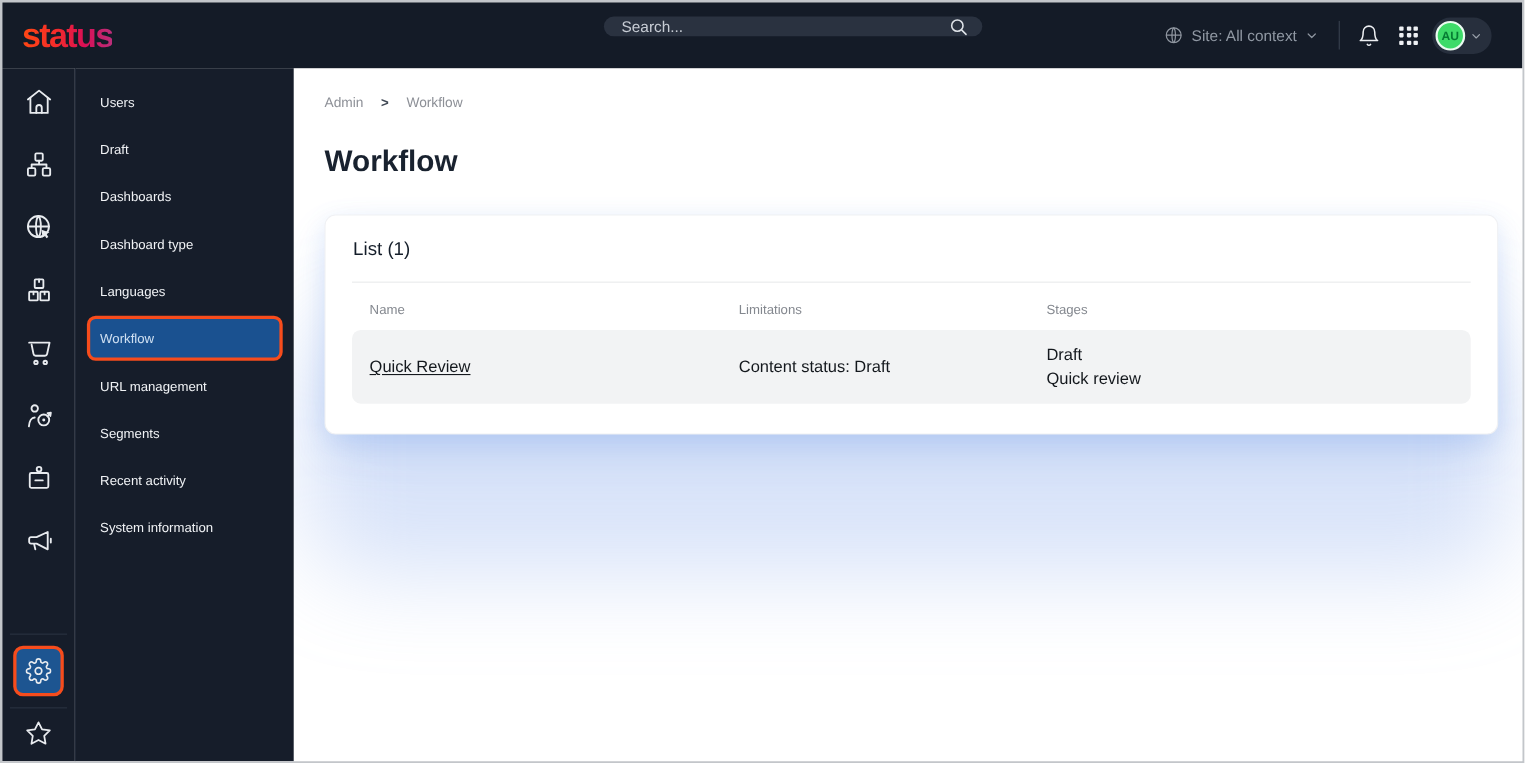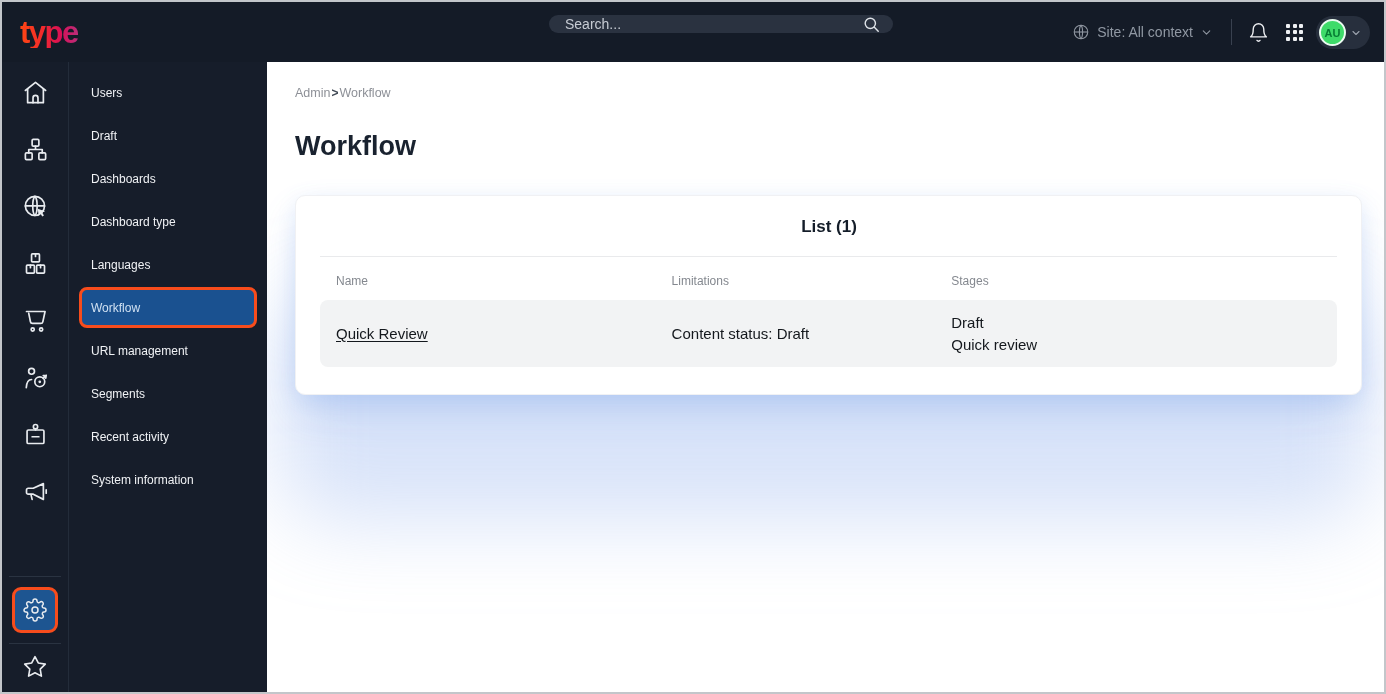--- a/index.html
+++ b/index.html
@@ -8,21 +8,21 @@
 
   
   .topbar { position:absolute; left:0; top:0; right:0; height:60px; background:#141b27; display:flex; align-items:center; z-index:5; }
   .logo { margin-left:18px; font-size:31px; font-weight:700; letter-spacing:-1.5px; line-height:1;
           background:linear-gradient(90deg,#ff4713 0%,#f42b2b 38%,#d90f56 70%,#bb2e7a 100%);
           -webkit-background-clip:text; background-clip:text; color:transparent; }
   .search-box { position:absolute; left:547px; top:13px; width:344px; height:18px; background:#2a3240; border-radius:9px;
                 display:flex; align-items:center; padding:0 12px 0 16px; }
   .search-box input { flex:1; background:transparent; border:none; outline:none; color:#e6e9ee; font-size:14px; font-family:inherit; }
   .search-box input::placeholder { color:#c7ccd4; opacity:1; }
-  .topbar-right { position:absolute; right:14px; top:0; height:60px; display:flex; align-items:center; color:#8f96a0; }
+  .topbar-right { position:absolute; right:28px; top:0; height:60px; display:flex; align-items:center; color:#8f96a0; }
   .site-ctx { display:flex; align-items:center; gap:7px; font-size:14px; color:#9098a3; }
   .v-divider { width:1px; height:26px; background:#39414f; margin:0 16px 0 18px; }
   .tb-icon { display:flex; align-items:center; justify-content:center; }
   .grid-dots { display:grid; grid-template-columns:repeat(3,4px); grid-template-rows:repeat(3,4px); gap:2.5px; margin-left:17px; }
   .grid-dots span { width:4px; height:4px; background:#eef0f3; border-radius:1px; }
   .avatar-pill { display:flex; align-items:center; gap:4px; background:#272f3d; border-radius:17px; height:33px; padding:4px 8px 3px 3px; margin-left:13px; }
   .avatar { width:27px; height:27px; border-radius:50%; background:#3edb69; border:2px solid #eafbf0; color:#067c33;
             font-size:11px; font-weight:700; display:flex; align-items:center; justify-content:center; }
 
   
@@ -40,43 +40,43 @@
   
   .menu-panel { position:absolute; left:66px; top:60px; bottom:0; width:199px; background:#161d2a; border-left:1px solid #232c3a; padding-top:9px; z-index:4; }
   .menu-item { height:43px; display:flex; align-items:center; padding-left:22px; color:#f0f2f5; font-size:12px; cursor:pointer; }
   .menu-slot-selected { height:43px; display:flex; padding:0; }
   .menu-item.selected { flex:1; margin:1px 10px; border:3px solid #f74c1c; border-radius:8px; background:#1a5190;
                         color:#cfe0f2; padding-left:9px; height:auto; }
 
   
   .main { position:absolute; left:265px; top:60px; right:0; bottom:0; background:#fff; overflow:hidden; }
   .glow { position:absolute; left:10px; top:230px; width:1095px; height:230px; background:rgba(125,162,235,.30); filter:blur(42px); border-radius:60px; }
-  .breadcrumb { position:relative; display:flex; align-items:center; gap:1px; margin:24px 0 0 28px; font-size:12.5px; color:#8d9097; }
+  .breadcrumb { position:relative; display:flex; align-items:center; gap:16px; margin:24px 0 0 28px; font-size:12.5px; color:#8d9097; }
   .breadcrumb .sep { color:#3f4854; font-weight:700; font-size:12px; }
   .breadcrumb .crumb { cursor:pointer; }
   .page-title { position:relative; margin:31px 0 0 28px; font-size:27px; font-weight:700; color:#19222f; }
 
   .card { position:relative; margin:33px 22px 0 28px; background:#fff; border:1px solid #f0f1f4; border-radius:10px;
           padding:21px 24px 27px 24px; box-shadow:0 18px 38px -6px rgba(110,152,230,.30), 0 4px 18px rgba(130,168,238,.14); }
-  .card-title { font-size:17px; font-weight:700; color:#141d29; padding-left:1px;text-align:center; }
+  .card-title { font-size:17px; font-weight:400; color:#141d29; padding-left:1px; }
   .card-divider { height:1px; background:#e9eaec; margin-top:19px; }
   .tbl-head { display:grid; grid-template-columns:33% 27.5% 39.5%; padding-top:4px; }
   .tbl-head > div { font-size:12px; color:#84888f; padding:13px 16px 12px 16px; }
   .tbl-row { display:grid; grid-template-columns:33% 27.5% 39.5%; background:#f2f3f4; border-radius:8px; align-items:center; min-height:67px; cursor:default; }
   .tbl-row > div { padding:10px 16px; font-size:15px; color:#14181d; }
   .row-link { color:#14181d; text-decoration:underline; text-underline-offset:2px; cursor:pointer; }
   .stages div { line-height:22px; }
 </style>
 </head>
 <body>
 
 <div class="frame">
 
   <div class="topbar">
-    <div class="logo">type</div>
+    <div class="logo">status</div>
 
     <div class="search-box">
       <input type="text" placeholder="Search..." style="">
       <span class="tb-icon">
         <svg width="19" height="19" viewBox="0 0 24 24" fill="none" stroke="#dfe3e8" stroke-width="1.8" stroke-linecap="round">
           <circle cx="10.5" cy="10.5" r="6.5"></circle>
             <line x1="15.6" y1="15.6" x2="20.5" y2="20.5"></line>
         </svg>
       </span>
     </div>

